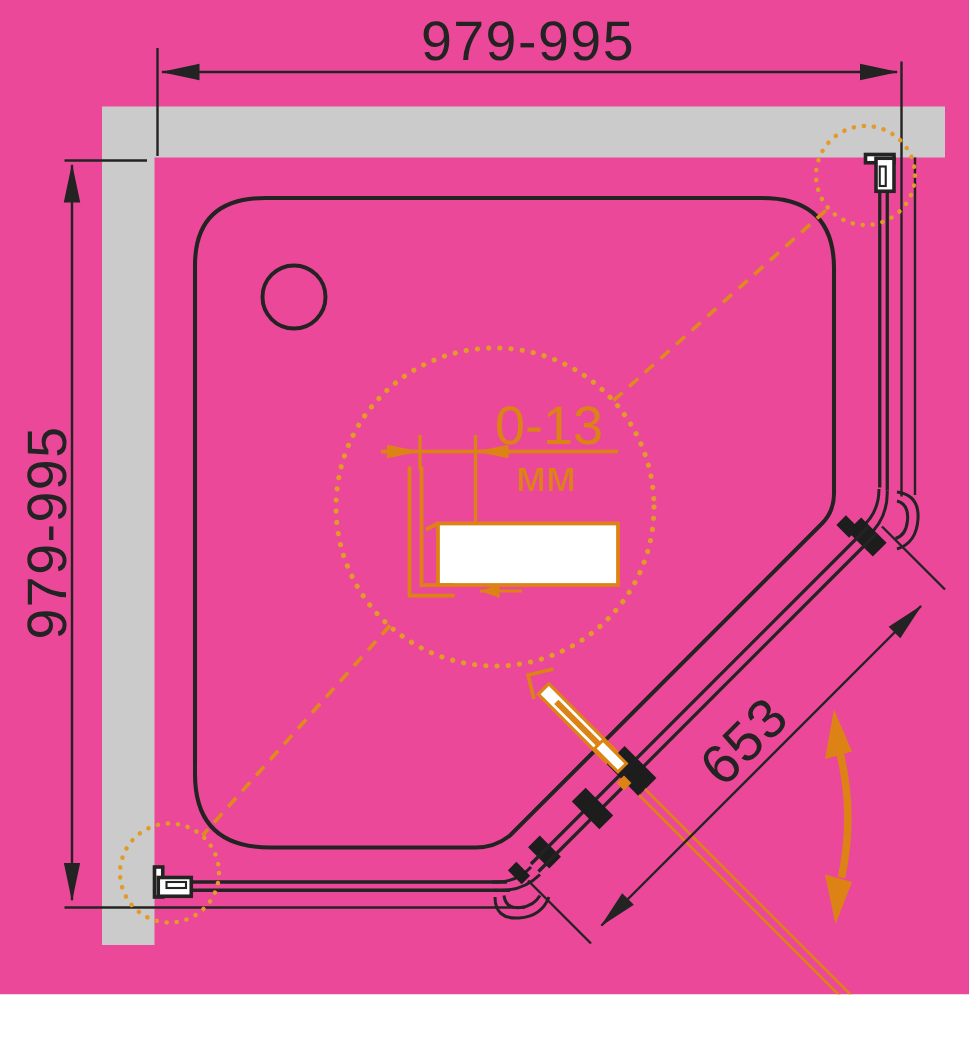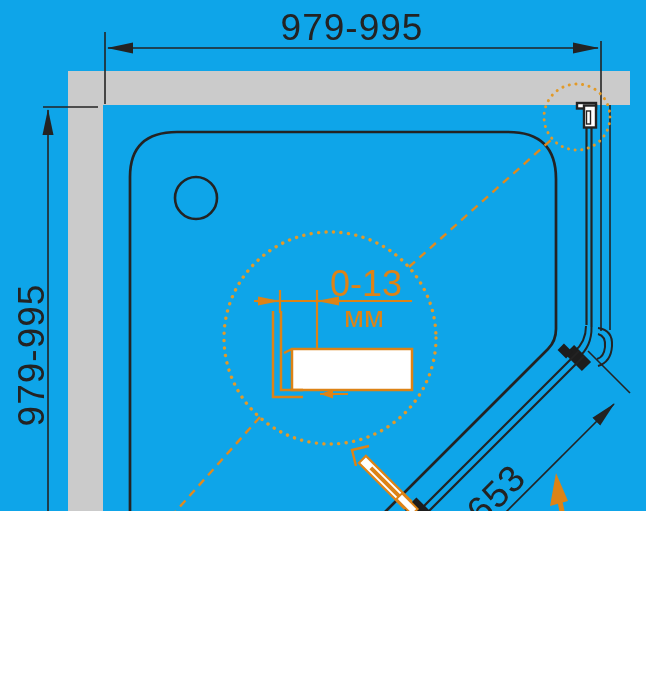--- a/index.html
+++ b/index.html
@@ -1,16 +1,16 @@
 <!DOCTYPE html>
 <html><head>
 <meta charset="utf-8">
 <style>
   html,body{margin:0;padding:0;background:#ffffff;}
-  .stage{position:relative;width:646px;height:511px;background:#0ea5e9;overflow:hidden;}
+  .stage{position:relative;width:646px;height:663px;background:#ec4899;overflow:hidden;}
   svg{display:block;}
   text{font-family:"Liberation Sans","DejaVu Sans",sans-serif;fill:#232323;}
   .t-dim{font-size:37px;letter-spacing:1px;}
   .t-orange{fill:#dd8316;}
   .ln{stroke:#232323;fill:none;}
   .w1{stroke-width:1.6;}
   .w2{stroke-width:2.2;}
   .w3{stroke-width:2.7;}
   .oln{stroke:#dd8316;fill:none;}
   .ofill{fill:#dd8316;stroke:none;}

